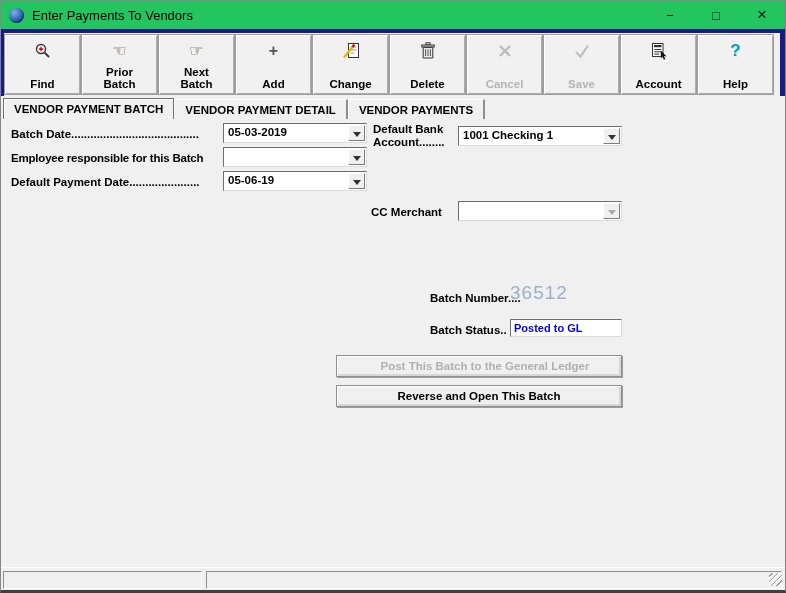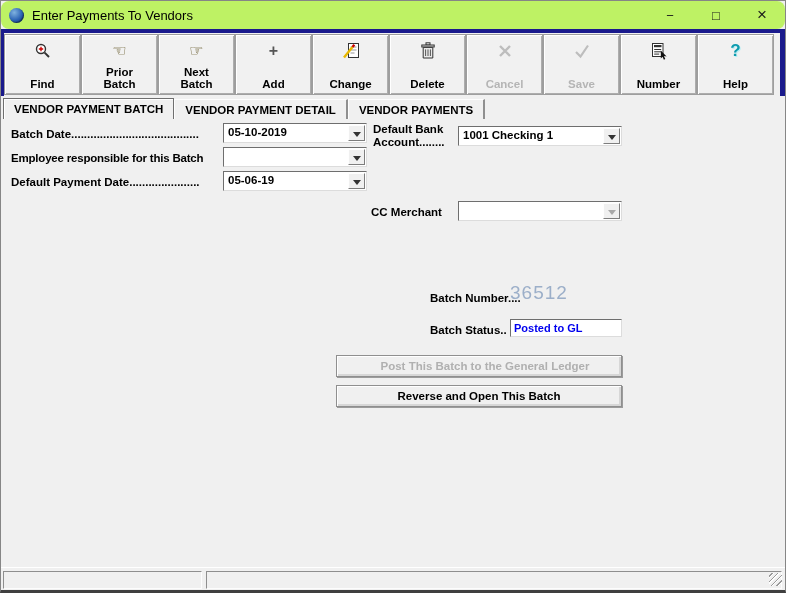--- a/index.html
+++ b/index.html
@@ -10,21 +10,21 @@
     position:relative; width:786px; height:593px;
     background:#f0f0f0;
     border:1px solid #868686;
     border-bottom:3px solid #3f3f3f;
     overflow:hidden;
   }
 
   
   .titlebar {
     position:absolute; top:0; left:0; right:0; height:28px;
-    background:#bef264; display:flex; align-items:center; padding-left:8px;border-radius:8px;
+    background:#22c55e; display:flex; align-items:center; padding-left:8px;
   }
   .app-icon {
     width:15px; height:15px; border-radius:50%;
     background:radial-gradient(circle at 35% 30%, #7fb2e0, #2a62b4 55%, #0f2d61);
     box-shadow:inset -1px -1px 1px rgba(0,0,0,.4);
   }
   .titletext { margin-left:8px; font-size:13px; color:#000; }
   .win-controls { margin-left:auto; display:flex; height:100%; }
   .win-btn {
     width:46px; height:100%; display:flex; align-items:center; justify-content:center;
@@ -252,21 +252,21 @@
     <button class="tb">
       <span class="tb-icon">
         <svg width="18" height="18" viewBox="0 0 18 18">
           <rect x="2.5" y="1.5" width="10.5" height="13" fill="#fff" stroke="#333" stroke-width="1"></rect>
           <rect x="4" y="3" width="7.5" height="2.2" fill="#333"></rect>
           <path d="M4.2 7.5h7M4.2 9.8h7M4.2 12.1h5" stroke="#333" stroke-width="1"></path>
           <path d="M10.8 8.6 L16.6 14.4 L13.9 14.1 L15.3 17 L13.9 17.7 L12.5 14.8 L10.8 16.4 Z" fill="#111"></path>
         </svg>
       </span>
       <span class="tb-label">
-        <span>Number</span>
+        <span>Account</span>
 
       </span>
     </button>
 
     <button class="tb">
       <span class="tb-icon qmark">?</span>
       <span class="tb-label">
         <span>Help</span>
 
       </span>
@@ -283,21 +283,21 @@
     </div>
     <div class="tab">
       <span>VENDOR PAYMENTS</span>
     </div>
   </div>
 
   <div class="content">
 
     <span class="flabel" style="top:8px; left:9px; width:240px;">Batch Date........................................</span>
     <div class="combo" style="top:4px; left:221px; width:144px;">
-      <span class="val">05-10-2019</span>
+      <span class="val">05-03-2019</span>
       <span class="combo-arrow">
           <i class="tri"></i>
         </span>
     </div>
 
     <span class="flabel" style="top:32px; left:9px; width:213px; letter-spacing:-0.2px;">Employee responsible for this Batch</span>
     <div class="combo" style="top:28px; left:221px; width:144px;">
       <span class="val"></span>
       <span class="combo-arrow">
           <i class="tri"></i>

